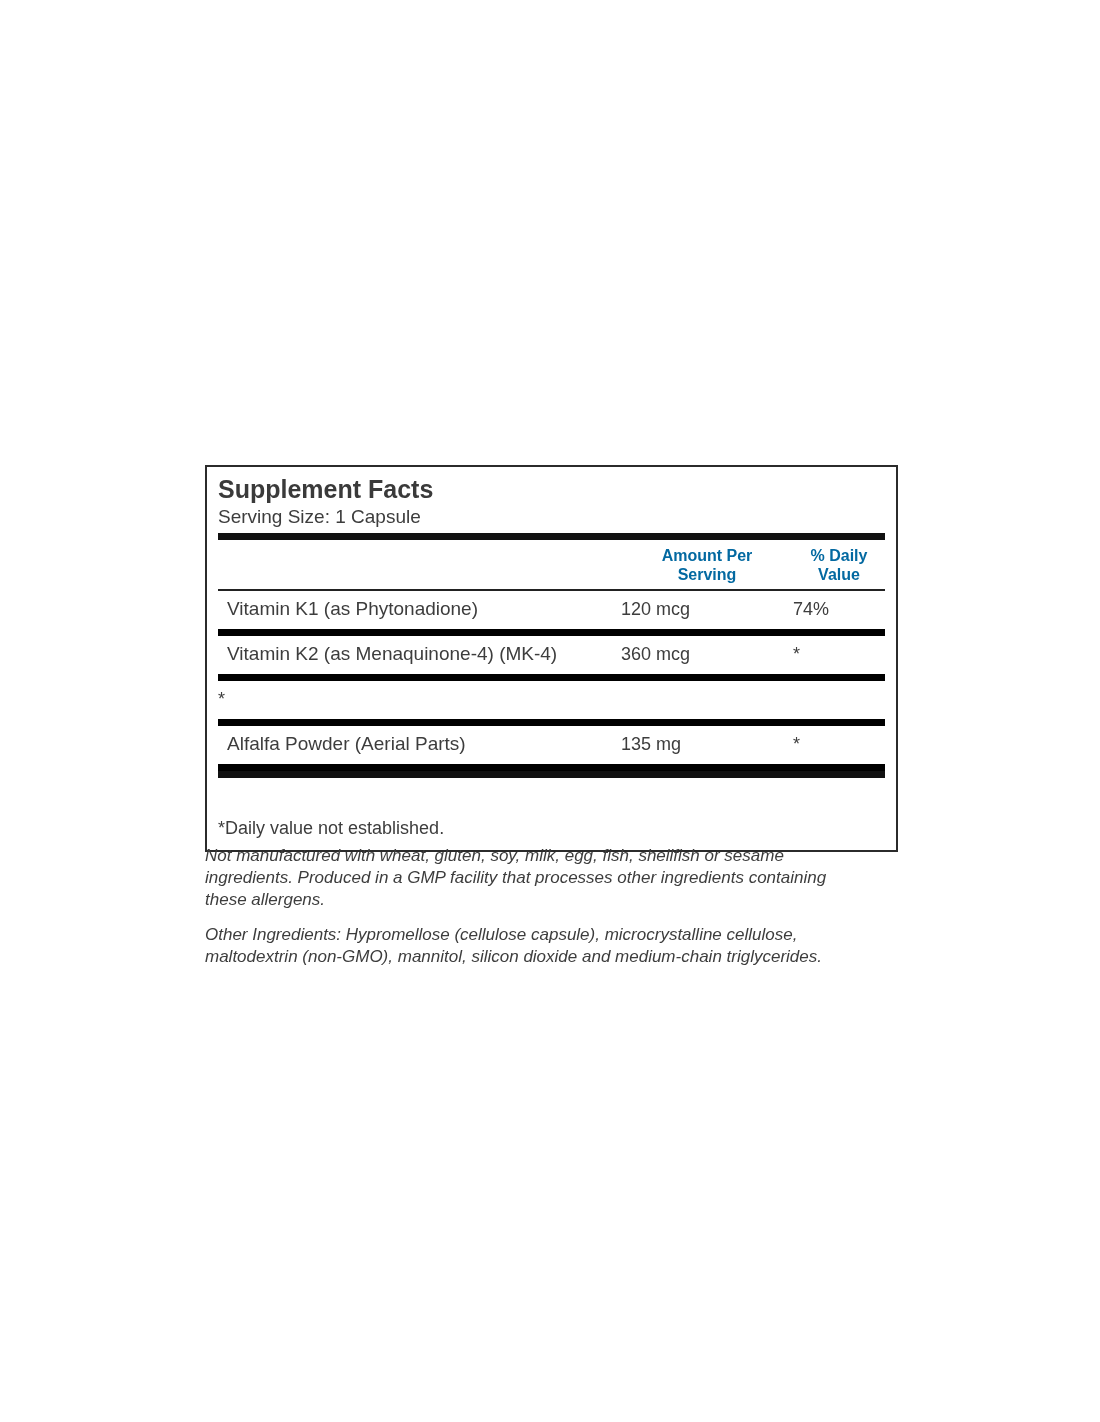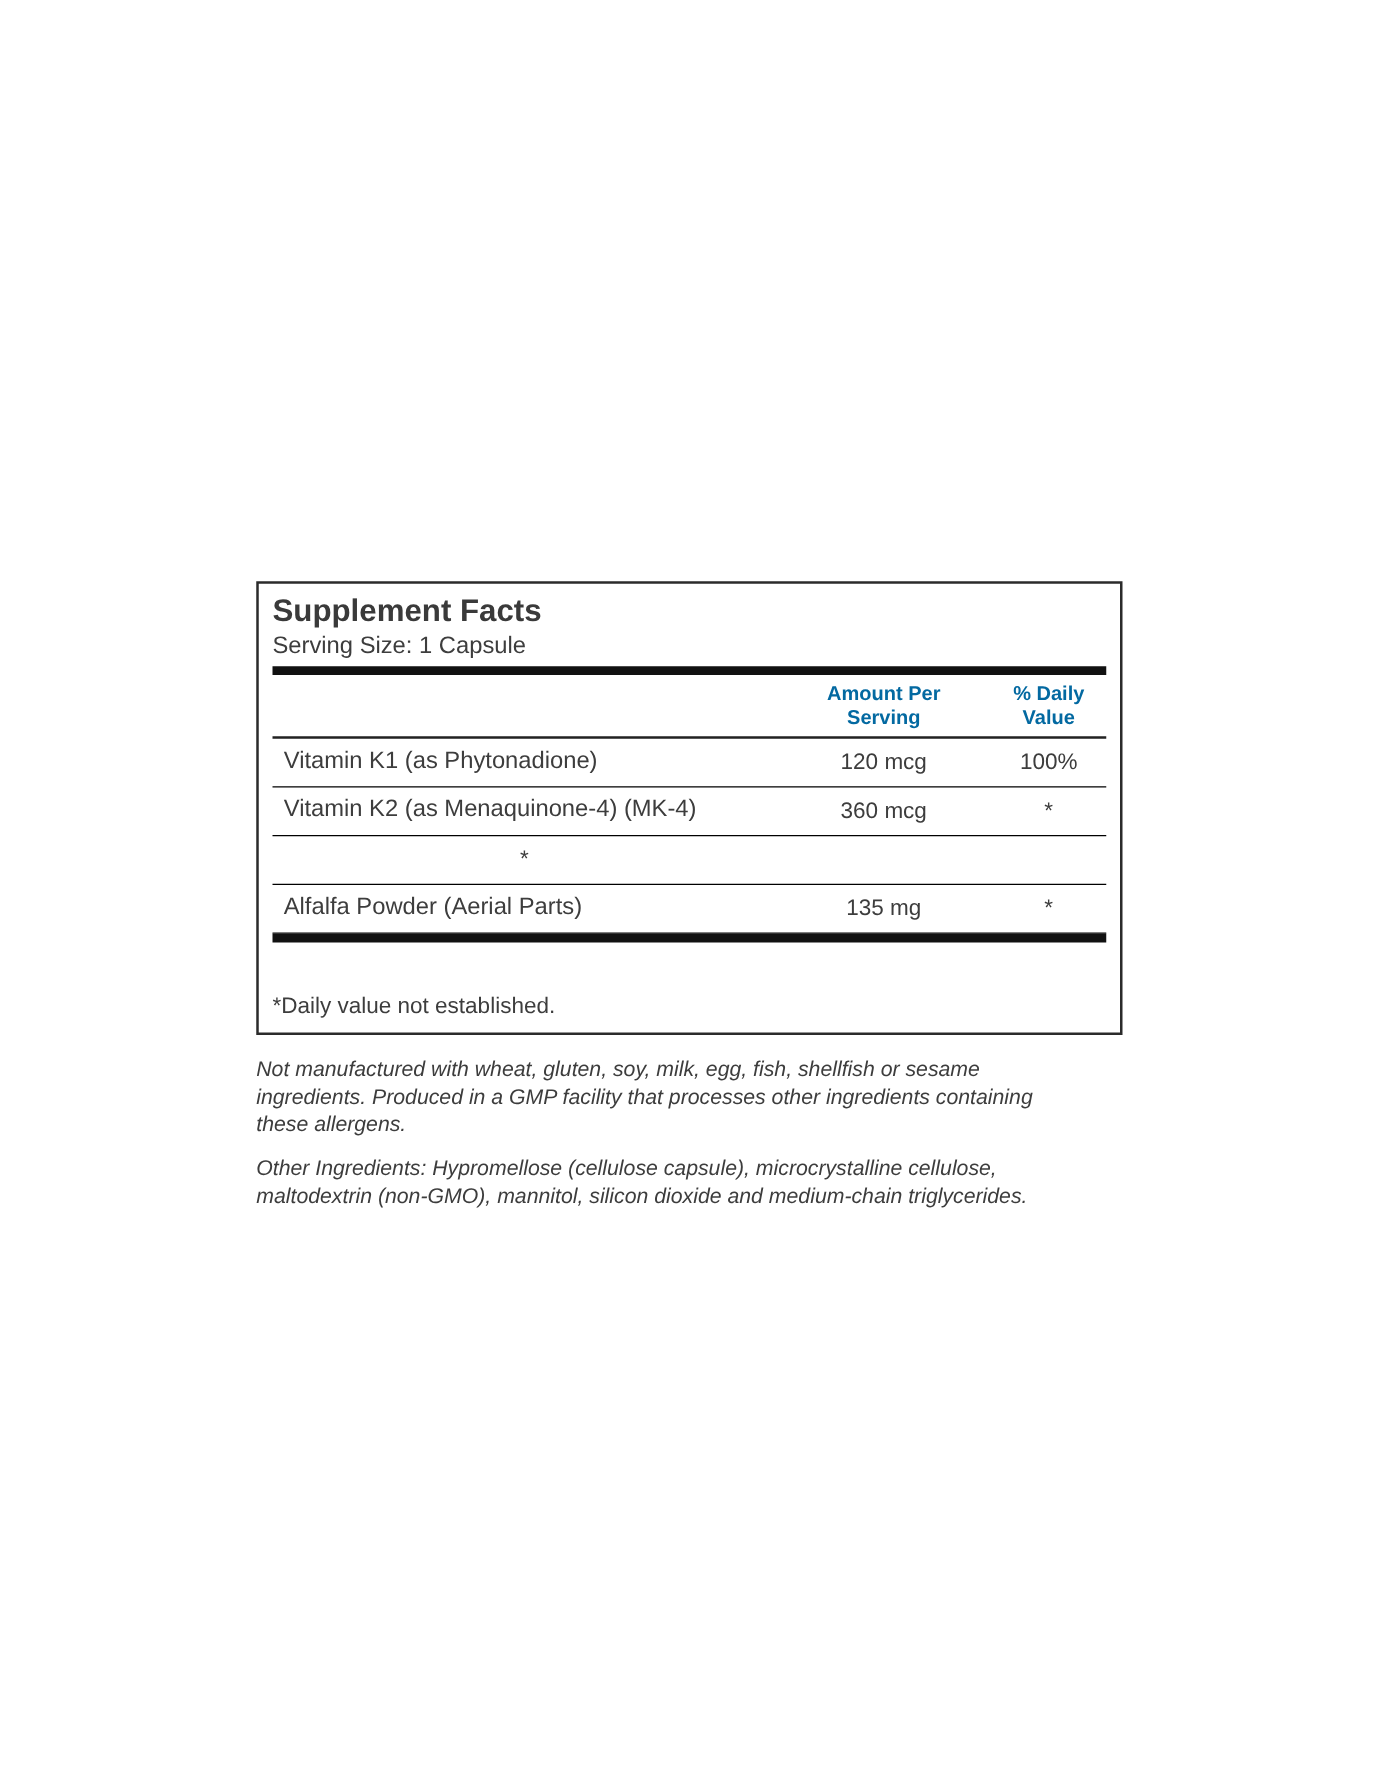--- a/index.html
+++ b/index.html
@@ -54,32 +54,31 @@
     color: #0369a1;
   }
   .col-center {
     text-align: center;
     white-space: pre-line;
   }
   .nutrient-row {
     display: grid;
     grid-template-columns: 403px 172px 92px;
     padding: 7px 0 9px 0;
-    border-bottom: 1px solid #000000;
+    border-bottom: 7px solid #000000;
     font-size: 19px;
     line-height: 22px;
   }
   .nutrient-row:last-of-type { border-bottom: none; }
   .nutrient-name {
     text-indent: 9px;
     white-space: pre-line;
     color: #3d3d3d;
   }
   .nutrient-amount, .nutrient-dv {
-    text-align: center;
     font-size: 18px;
     line-height: 21px;
     padding-top: 1px;
     color: #3d3d3d;
   }
   .footnote {
     padding: 8px 0 11px 0;
     font-size: 18px;
     line-height: 22px;
     color: #3d3d3d;
@@ -115,21 +114,21 @@
       <div></div>
       <div class="col-center">Amount Per
 Serving</div>
       <div class="col-center">% Daily
 Value</div>
     </div>
 
     <div class="nutrient-row">
       <div class="nutrient-name">Vitamin K1 (as Phytonadione)</div>
       <div class="nutrient-amount">120 mcg</div>
-      <div class="nutrient-dv">100%</div>
+      <div class="nutrient-dv">74%</div>
     </div>
 
     <div class="nutrient-row">
       <div class="nutrient-name">Vitamin K2 (as Menaquinone-4) (MK-4)</div>
       <div class="nutrient-amount">360 mcg</div>
       <div class="nutrient-dv">*</div>
     </div>
 
     <div class="nutrient-row">
       <div class="nutrient-dv">*</div>

